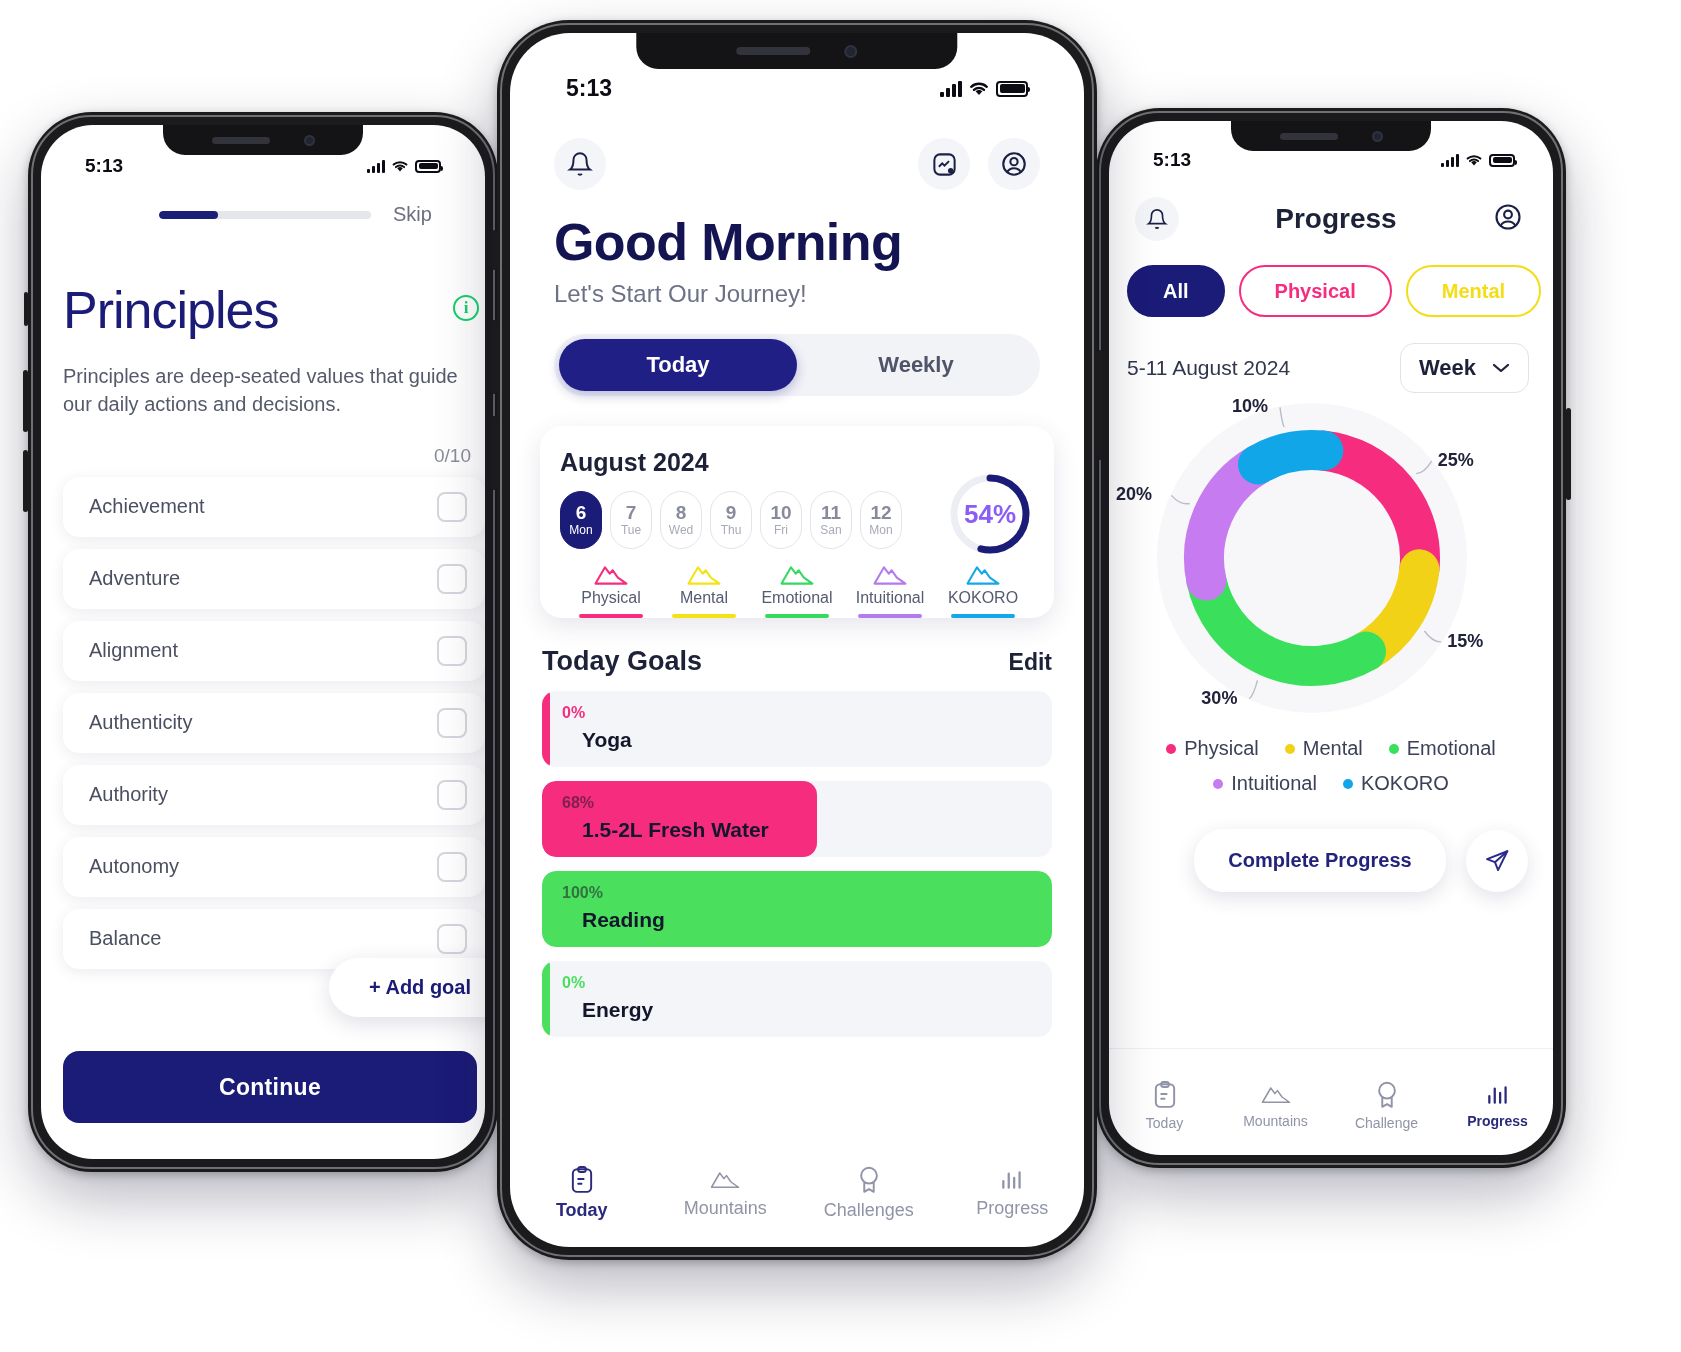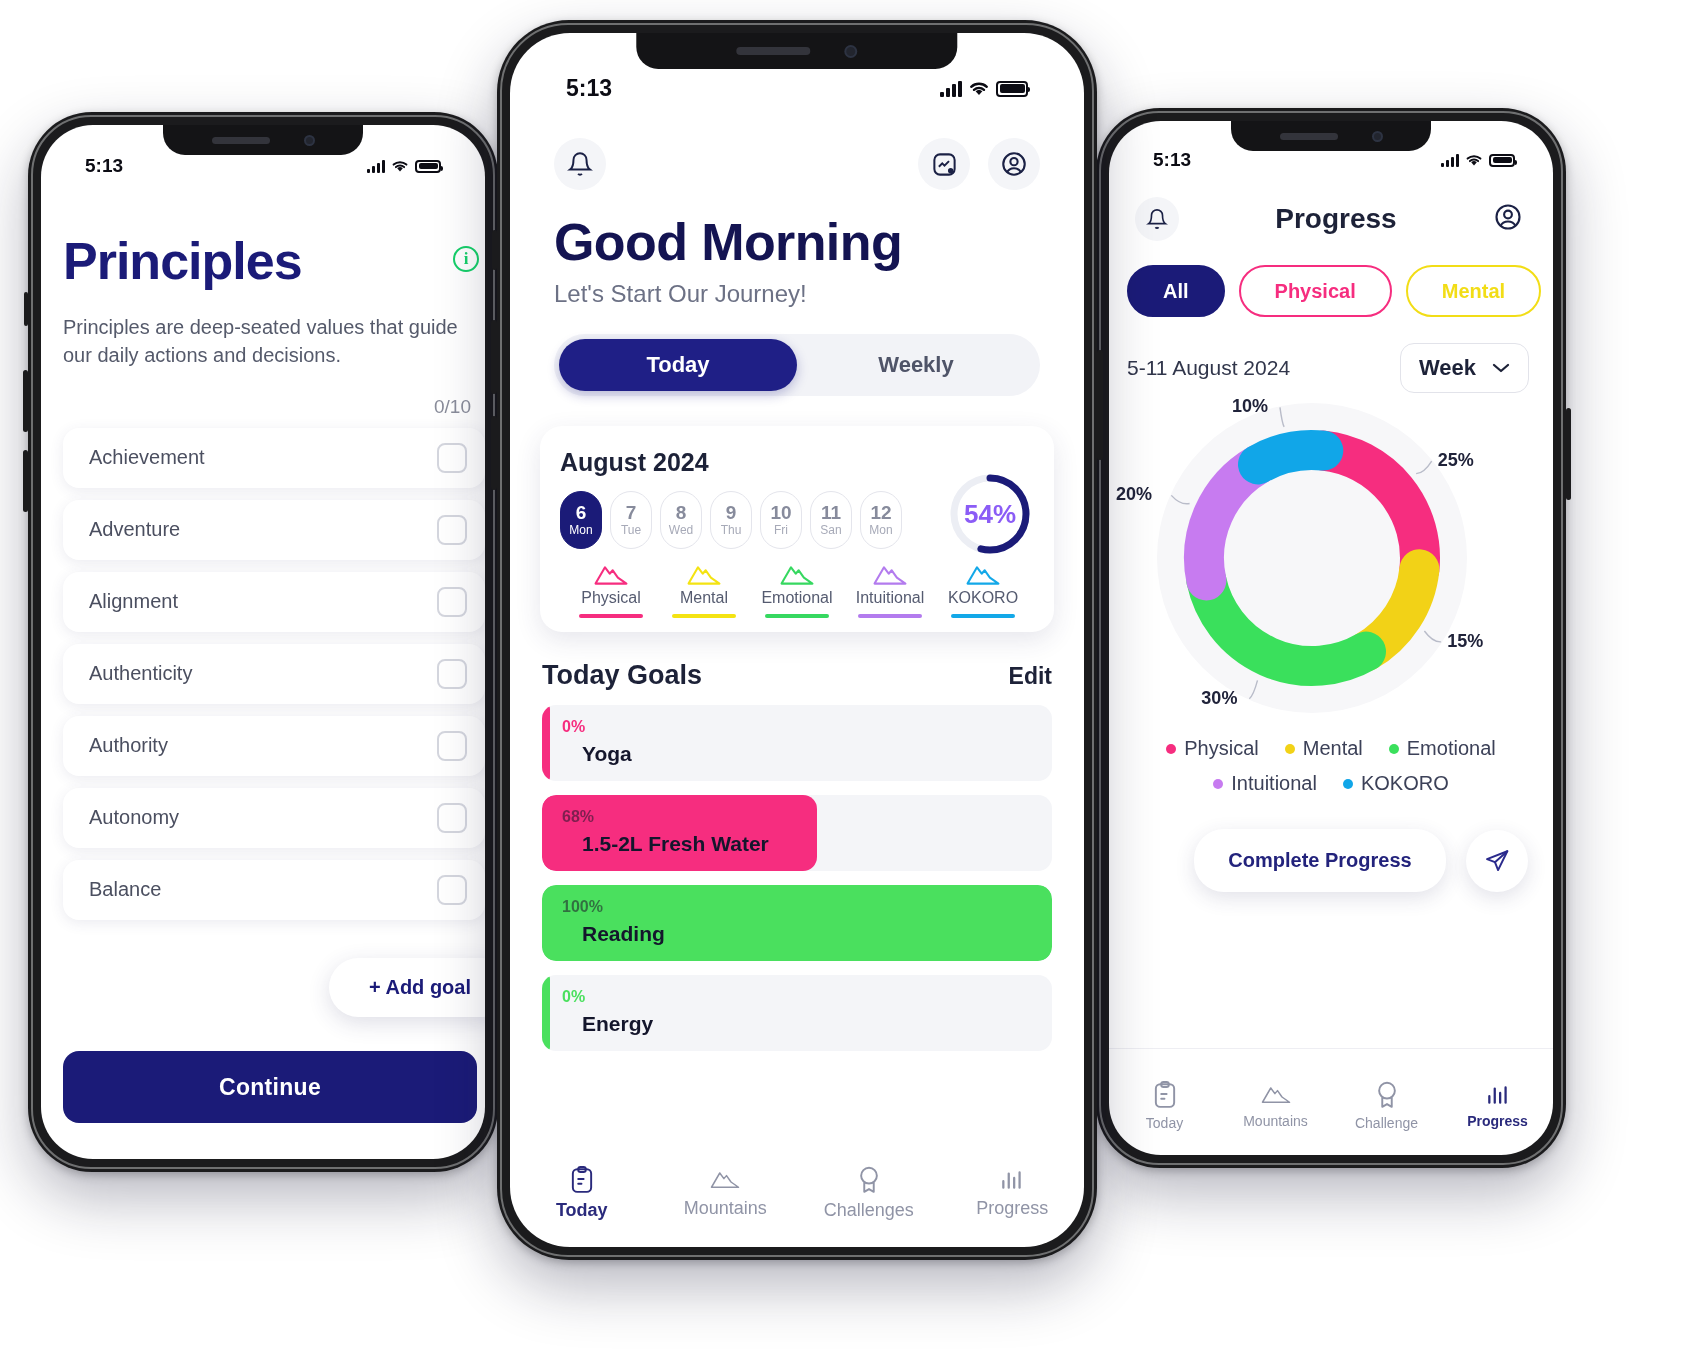--- a/index.html
+++ b/index.html
@@ -64,21 +64,21 @@
   #phone1 { left: 28px; top: 112px; width: 470px; height: 1060px; }
   #phone1 .screen { background:#fff; }
   #phone1 .statusbar { padding: 30px 44px 0 44px; font-size: 19px; }
 
   .p1-progress-row { display:flex; align-items:center; padding: 26px 0 0 118px; gap: 22px; }
   .p1-track { width: 212px; height: 8px; border-radius: 5px; background: #e5e6ea; overflow:hidden;}
   .p1-fill { height:100%; width: 28%; background:#1d1f77; border-radius:5px; }
   .p1-skip { font-size: 20px; color:#6d6f7e; }
 
   .p1-title {
-    font-size: 52px; font-weight: bold; letter-spacing:-1px;
+    font-size: 52px; font-weight: normal; letter-spacing:-1px;
     color: #1b1b78; padding: 54px 0 0 22px;
   }
   .p1-title-row { display:flex; align-items:center; justify-content:space-between; padding-right: 0; }
   .info-ic { width:26px; height:26px; border-radius:50%; border:2.5px solid #16d06a; color:#16d06a;
              font-size:17px; font-weight:bold; display:flex; align-items:center; justify-content:center;
              margin-top: 50px; margin-right: 6px; font-family:"Liberation Serif", serif; }
   .p1-desc { padding: 22px 8px 0 22px; font-size: 20px; line-height: 1.42; color:#555a6b; }
   .p1-count { text-align:right; font-size:19px; color:#8a8d9b; padding: 26px 14px 10px 0; }
 
   .p1-list { padding: 0 0 0 22px; }
@@ -121,21 +121,21 @@
   .seg {
     margin: 26px 44px 0 44px; background:#f2f3f7; border-radius: 34px; height: 62px;
     display:flex; align-items:center; padding: 5px;
   }
   .seg div { flex:1; text-align:center; font-size:22px; font-weight:bold; border-radius:30px;
              line-height: 52px; color:#4f5468; }
   .seg .on { background:#1f1f86; color:#fff; box-shadow: 0 4px 12px rgba(31,31,134,.28); }
 
   .cal-card {
     margin: 30px 30px 0 30px; background:#fff; border-radius: 22px;
-    box-shadow: 0 8px 26px rgba(50,50,100,.12); padding: 22px 20px 14px 20px;
+    box-shadow: 0 8px 26px rgba(50,50,100,.12); padding: 22px 20px 0 20px;
     position: relative;
   }
   .cal-title { font-size: 25px; font-weight:bold; color:#1d2238; margin-bottom: 14px;}
   .days { display:flex; gap: 8px; }
   .day { width: 42px; height: 58px; border-radius: 21px; border:1.5px solid #e4e5ec;
          display:flex; flex-direction:column; align-items:center; justify-content:center; }
   .day b { font-size: 19px; color:#878b9c; font-weight:bold; line-height:1.05;}
   .day i { font-size: 12px; color:#a7aab8; font-style:normal; }
   .day.on { background:#1b1b78; border-color:#1b1b78; }
   .day.on b, .day.on i { color:#fff; }
@@ -226,20 +226,26 @@
               <path d="M9 12.4 6.2 9.3a4.2 4.2 0 0 1 5.6 0Z" fill="#0c0c14"></path>
               <path d="M2.6 5.6a9.6 9.6 0 0 1 12.8 0" stroke="#0c0c14" stroke-width="2" fill="none" stroke-linecap="round"></path>
               <path d="M4.9 8.1a6.3 6.3 0 0 1 8.2 0" stroke="#0c0c14" stroke-width="2" fill="none" stroke-linecap="round"></path>
             </svg>
           <span class="batt">
               <i></i>
             </span>
         </div>
       </div>
 
+      <div class="p1-progress-row">
+        <div class="p1-track">
+          <div class="p1-fill" style="width: 28%;"></div>
+        </div>
+        <div class="p1-skip">Skip</div>
+      </div>
 
       <div class="p1-title-row">
         <div class="p1-title">Principles</div>
         <div class="info-ic">i</div>
       </div>
 
       <div class="p1-desc">
         <div>Principles are deep-seated values that guide</div>
         <div>our daily actions and decisions.</div>
       </div>

